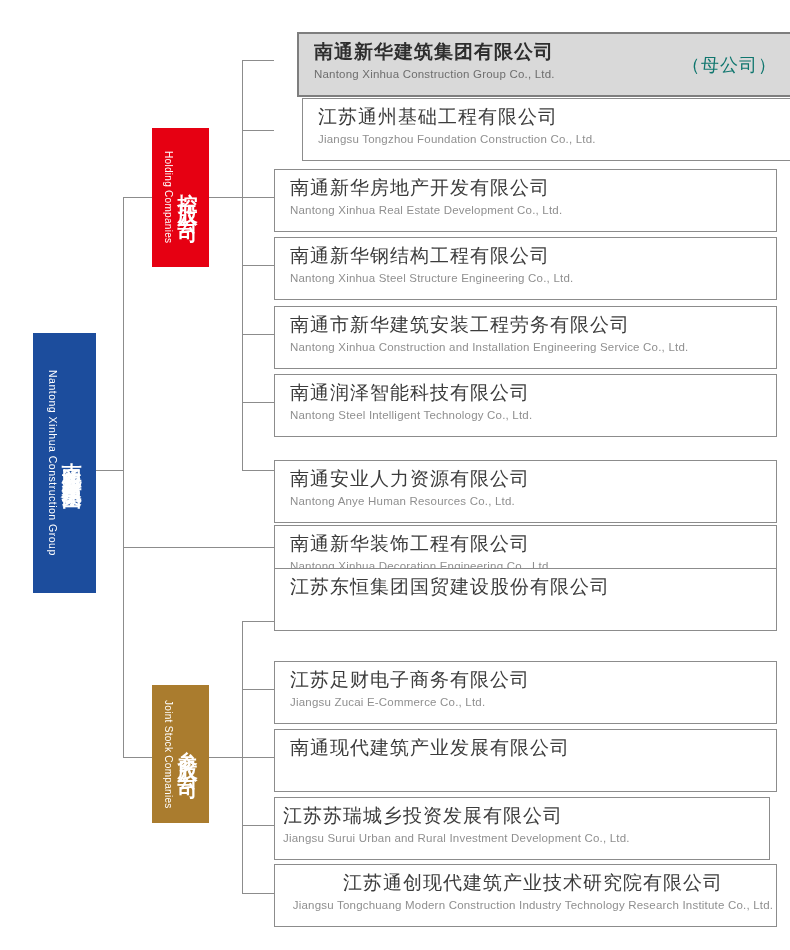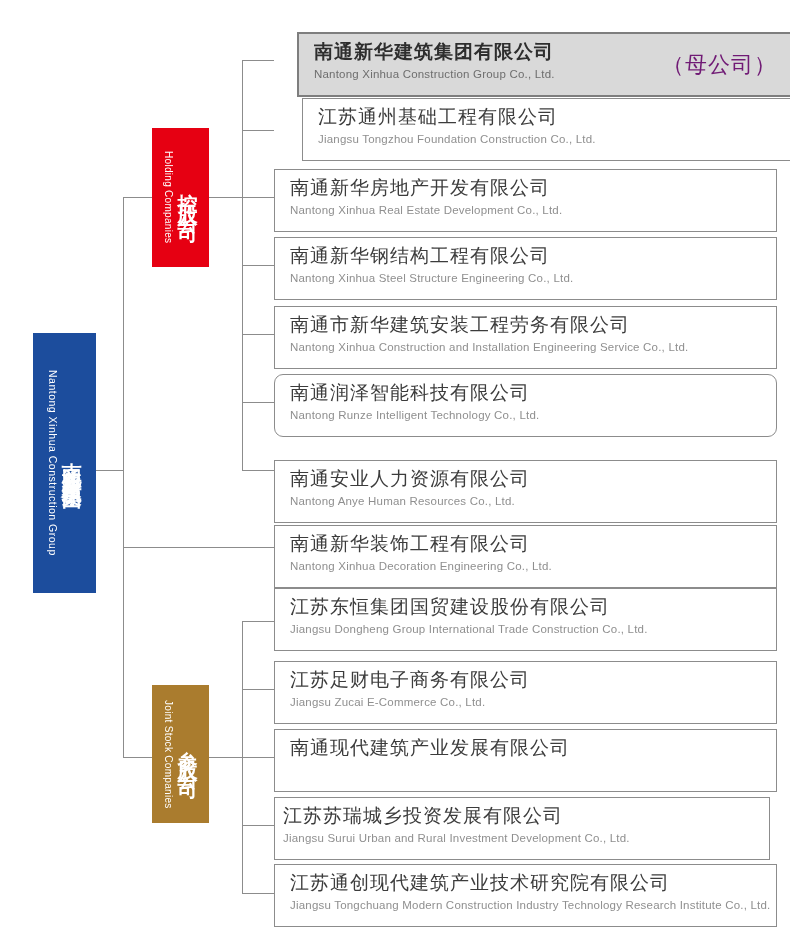--- a/index.html
+++ b/index.html
@@ -22,21 +22,21 @@
     font-size:19px; color:#3c3c3c; letter-spacing:1px; line-height:24px;
   }
   .company .en {
     font-size:11.5px; color:#8f8f8f; letter-spacing:0.2px; margin-top:3px; line-height:14px;
   }
   .company.parent { background:#d9d9d9; border:2px solid #7e7e7e; left:273px; width:485px; }
   .company.parent .zh { font-weight:bold; color:#2e2e2e; }
   .company.parent .en { color:#6e6e6e; }
   .tag {
     position:absolute; right:22px; top:50%; transform:translateY(-50%);
-    font-size:22px; color:#701a75; letter-spacing:1px;
+    font-size:18px; color:#0f766e; letter-spacing:1px;
   }
 
   
   .vlabel {
     position:absolute; z-index:3; color:#ffffff;
     writing-mode:vertical-rl; text-orientation:mixed;
     display:flex; flex-direction:column; align-items:center; justify-content:center;
     gap:3px;
   }
   .vlabel .vzh { font-weight:bold; line-height:1.05; }
@@ -107,52 +107,51 @@
   <div class="company" style="top:306px;">
     <div class="zh">南通市新华建筑安装工程劳务有限公司</div>
     <div class="en">Nantong Xinhua Construction and Installation Engineering Service Co., Ltd.</div>
   </div>
 
   <div class="company" style="top:237px;">
     <div class="zh">南通新华钢结构工程有限公司</div>
     <div class="en">Nantong Xinhua Steel Structure Engineering Co., Ltd.</div>
   </div>
 
-  <div class="company" style="top:374px;border-radius:9px;">
+  <div class="company" style="top:374px;">
     <div class="zh">南通润泽智能科技有限公司</div>
-    <div class="en">Nantong Runze Intelligent Technology Co., Ltd.</div>
+    <div class="en">Nantong Steel Intelligent Technology Co., Ltd.</div>
   </div>
 
   <div class="company" style="top:460px;">
     <div class="zh">南通安业人力资源有限公司</div>
     <div class="en">Nantong Anye Human Resources Co., Ltd.</div>
   </div>
 
   <div class="company" style="top:525px;">
     <div class="zh">南通新华装饰工程有限公司</div>
     <div class="en">Nantong Xinhua Decoration Engineering Co., Ltd.</div>
   </div>
 
-  <div class="company" style="top:588px;">
+  <div class="company" style="top:568px;">
     <div class="zh">江苏东恒集团国贸建设股份有限公司</div>
-    <div class="en">Jiangsu Dongheng Group International Trade Construction Co., Ltd.</div>
   </div>
 
   <div class="company" style="top:661px;">
     <div class="zh">江苏足财电子商务有限公司</div>
     <div class="en">Jiangsu Zucai E-Commerce Co., Ltd.</div>
   </div>
 
   <div class="company" style="top:729px;">
     <div class="zh">南通现代建筑产业发展有限公司</div>
   </div>
 
   <div class="company" style="top:797px;padding-left:8px;">
     <div class="zh">江苏苏瑞城乡投资发展有限公司</div>
     <div class="en">Jiangsu Surui Urban and Rural Investment Development Co., Ltd.</div>
   </div>
 
-  <div class="company" style="top:864px;">
+  <div class="company" style="top:864px;text-align:center;">
     <div class="zh">江苏通创现代建筑产业技术研究院有限公司</div>
     <div class="en">Jiangsu Tongchuang Modern Construction Industry Technology Research Institute Co., Ltd.</div>
   </div>
 
 </div>
 
 </body></html>

